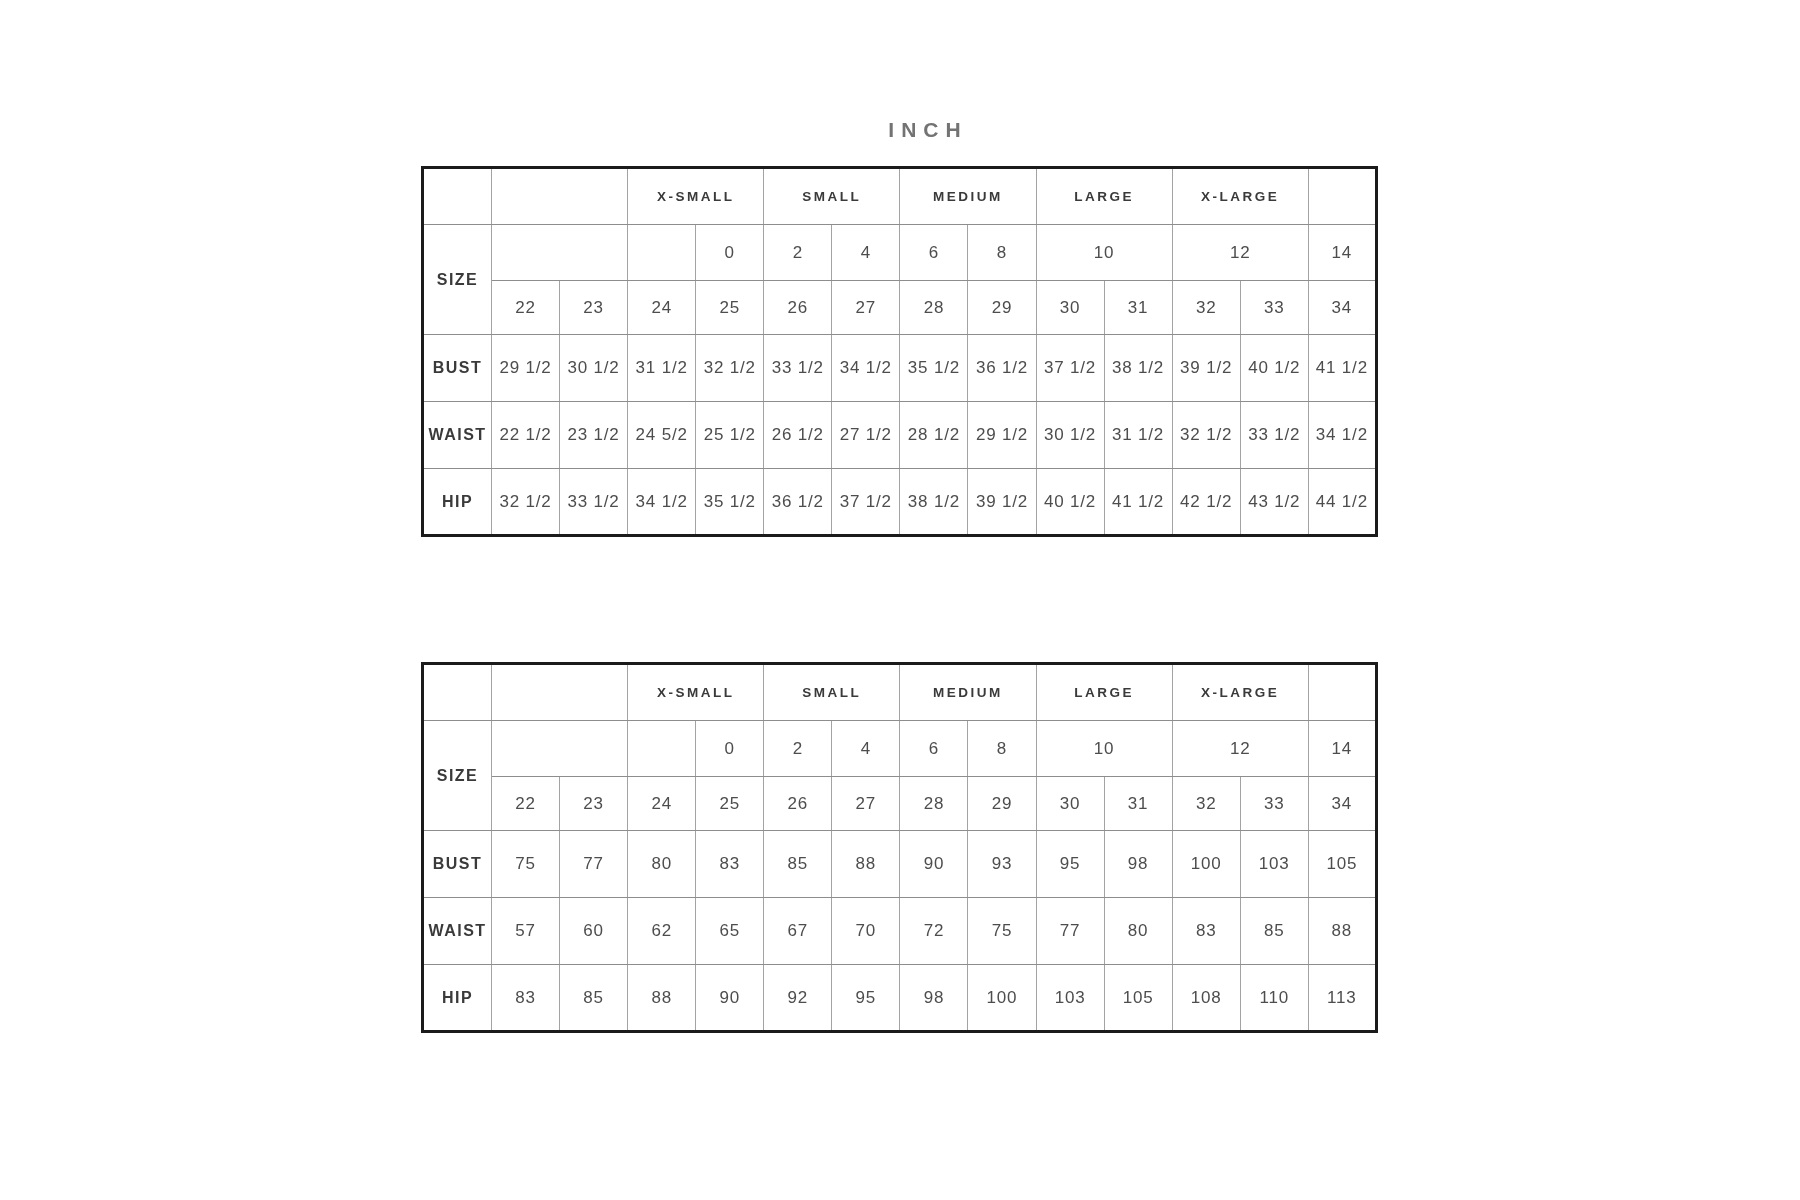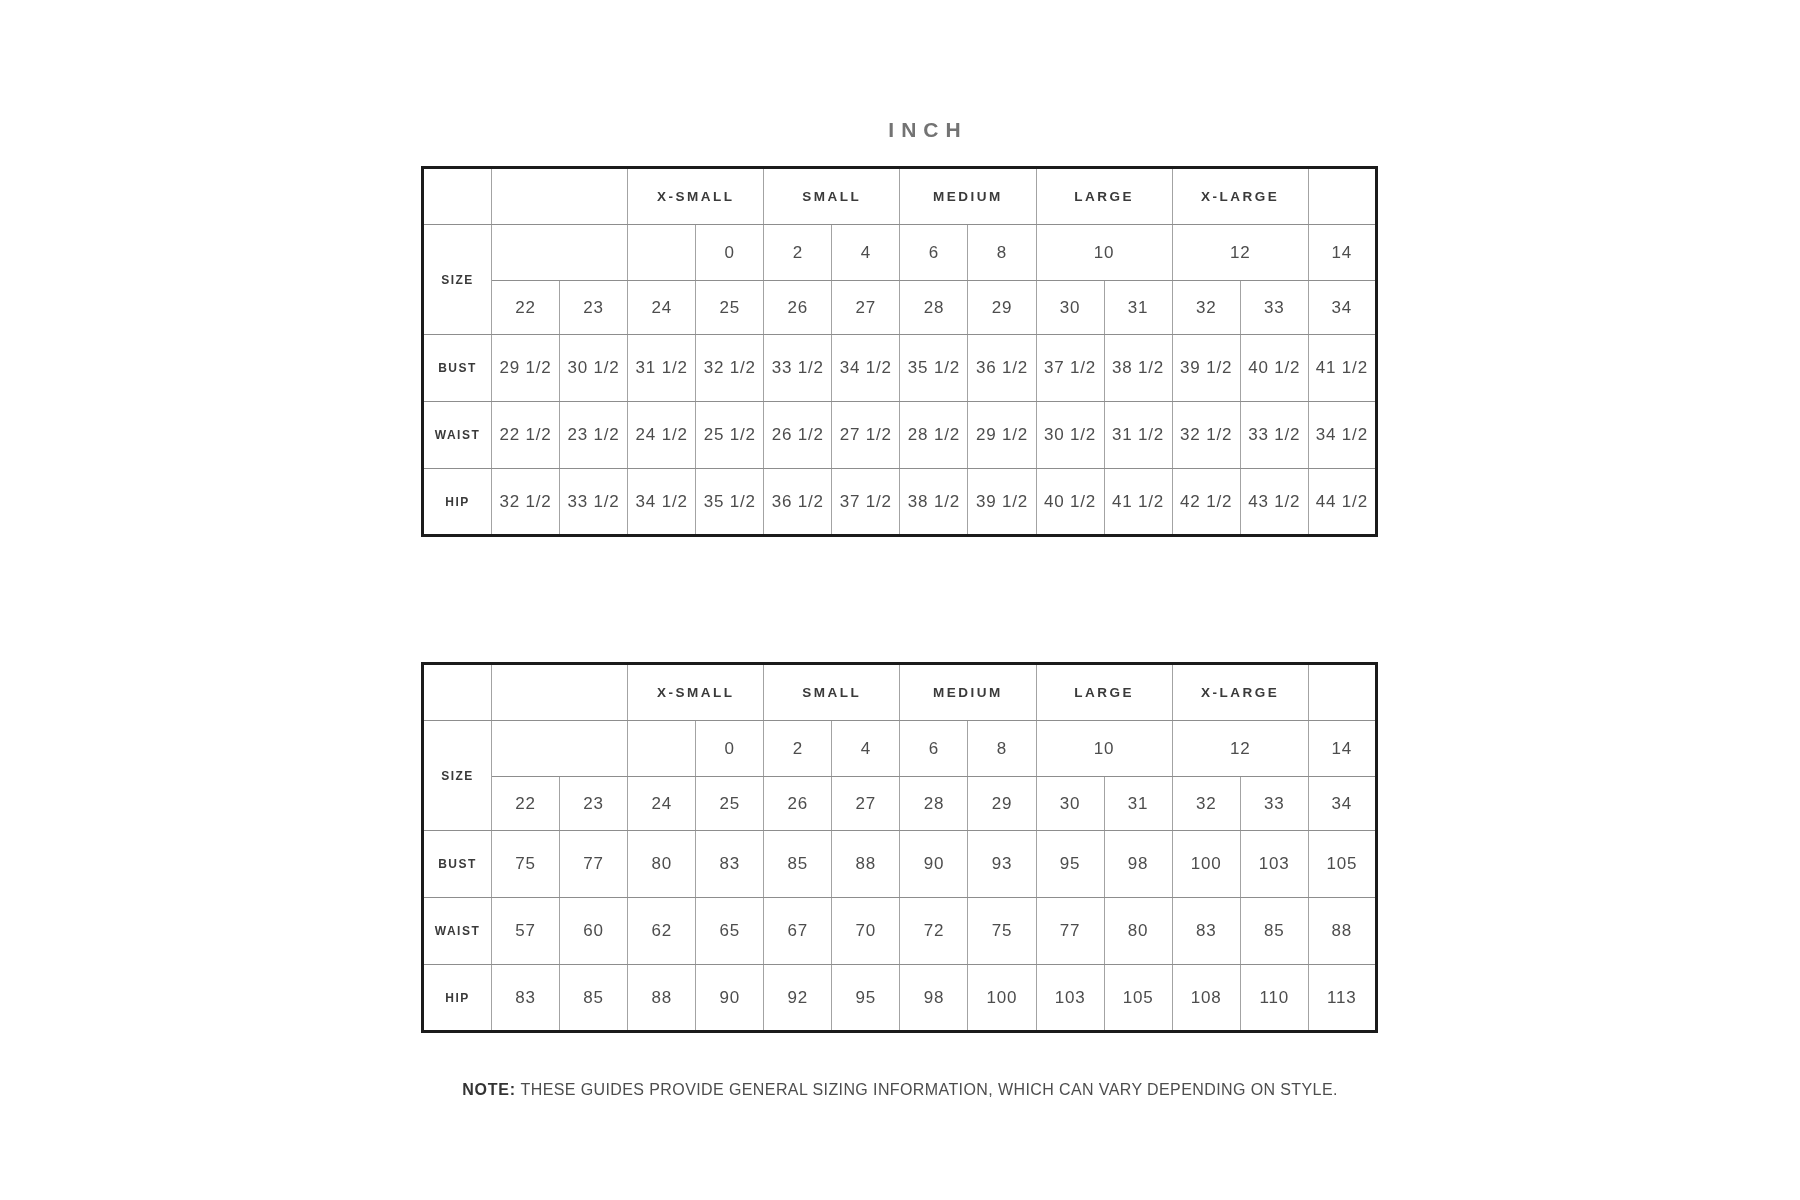--- a/index.html
+++ b/index.html
@@ -42,21 +42,21 @@
   tr.r-group { height:57px; }
   tr.r-us    { height:56px; }
   tr.r-size  { height:54px; }
   tr.r-data  { height:67px; }
 
   .grp {
     font-size:13.5px; font-weight:700;
     letter-spacing:2.5px; color:#3a3a3a;
   }
   .lbl {
-    font-size:12px; font-weight:700;
+    font-size:16px; font-weight:700;
     letter-spacing:1.5px; color:#3a3a3a;
   }
   .num {
     font-size:17px; color:#4d4d4d;
     letter-spacing:0.8px;
   }
 
   .note {
     position:absolute; left:0; top:1081px; width:100%;
     text-align:center;
@@ -141,21 +141,21 @@
       <td class="num">37 1/2</td>
       <td class="num">38 1/2</td>
       <td class="num">39 1/2</td>
       <td class="num">40 1/2</td>
       <td class="num">41 1/2</td>
     </tr>
     <tr class="r-data">
       <td class="lbl">WAIST</td>
       <td class="num">22 1/2</td>
       <td class="num">23 1/2</td>
-      <td class="num">24 1/2</td>
+      <td class="num">24 5/2</td>
       <td class="num">25 1/2</td>
       <td class="num">26 1/2</td>
       <td class="num">27 1/2</td>
       <td class="num">28 1/2</td>
       <td class="num">29 1/2</td>
       <td class="num">30 1/2</td>
       <td class="num">31 1/2</td>
       <td class="num">32 1/2</td>
       <td class="num">33 1/2</td>
       <td class="num">34 1/2</td>
@@ -280,15 +280,14 @@
       <td class="num">100</td>
       <td class="num">103</td>
       <td class="num">105</td>
       <td class="num">108</td>
       <td class="num">110</td>
       <td class="num">113</td>
     </tr>
   </tbody>
     </table>
 
-  <div class="note"><b>NOTE:</b> <span>THESE GUIDES PROVIDE GENERAL SIZING INFORMATION, WHICH CAN VARY DEPENDING ON STYLE.</span></div>
 
 </div>
 
 </body></html>

